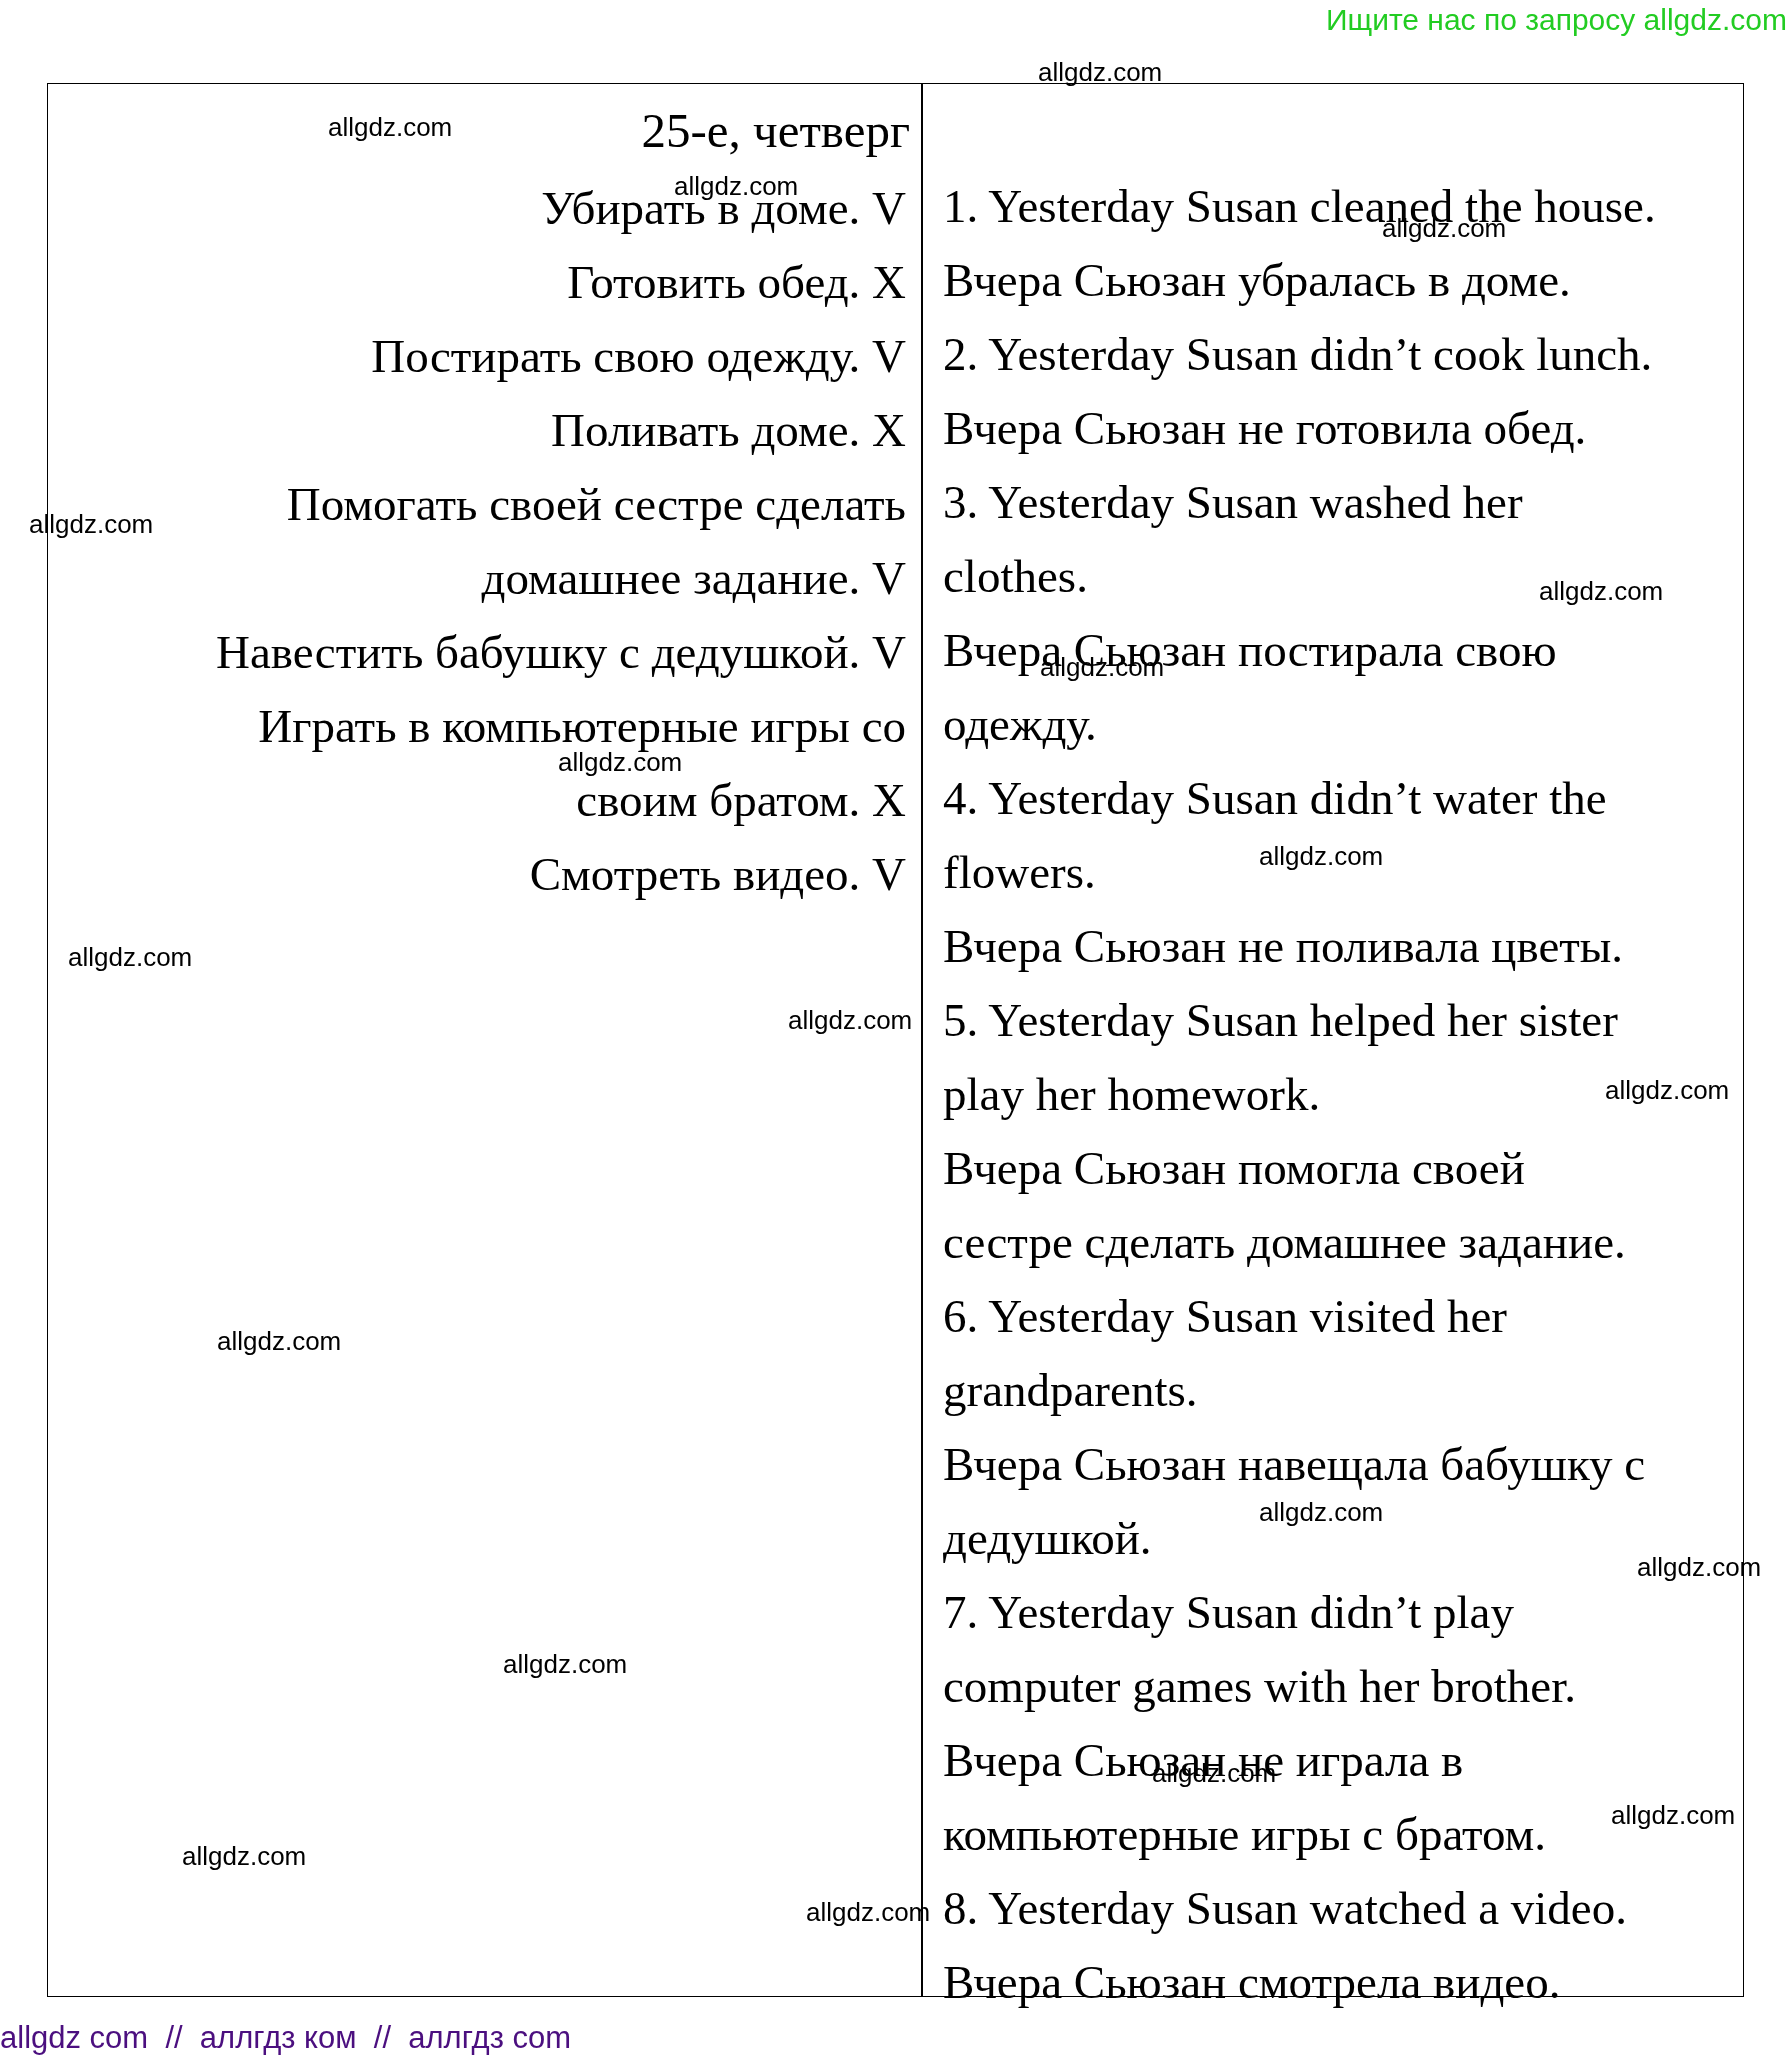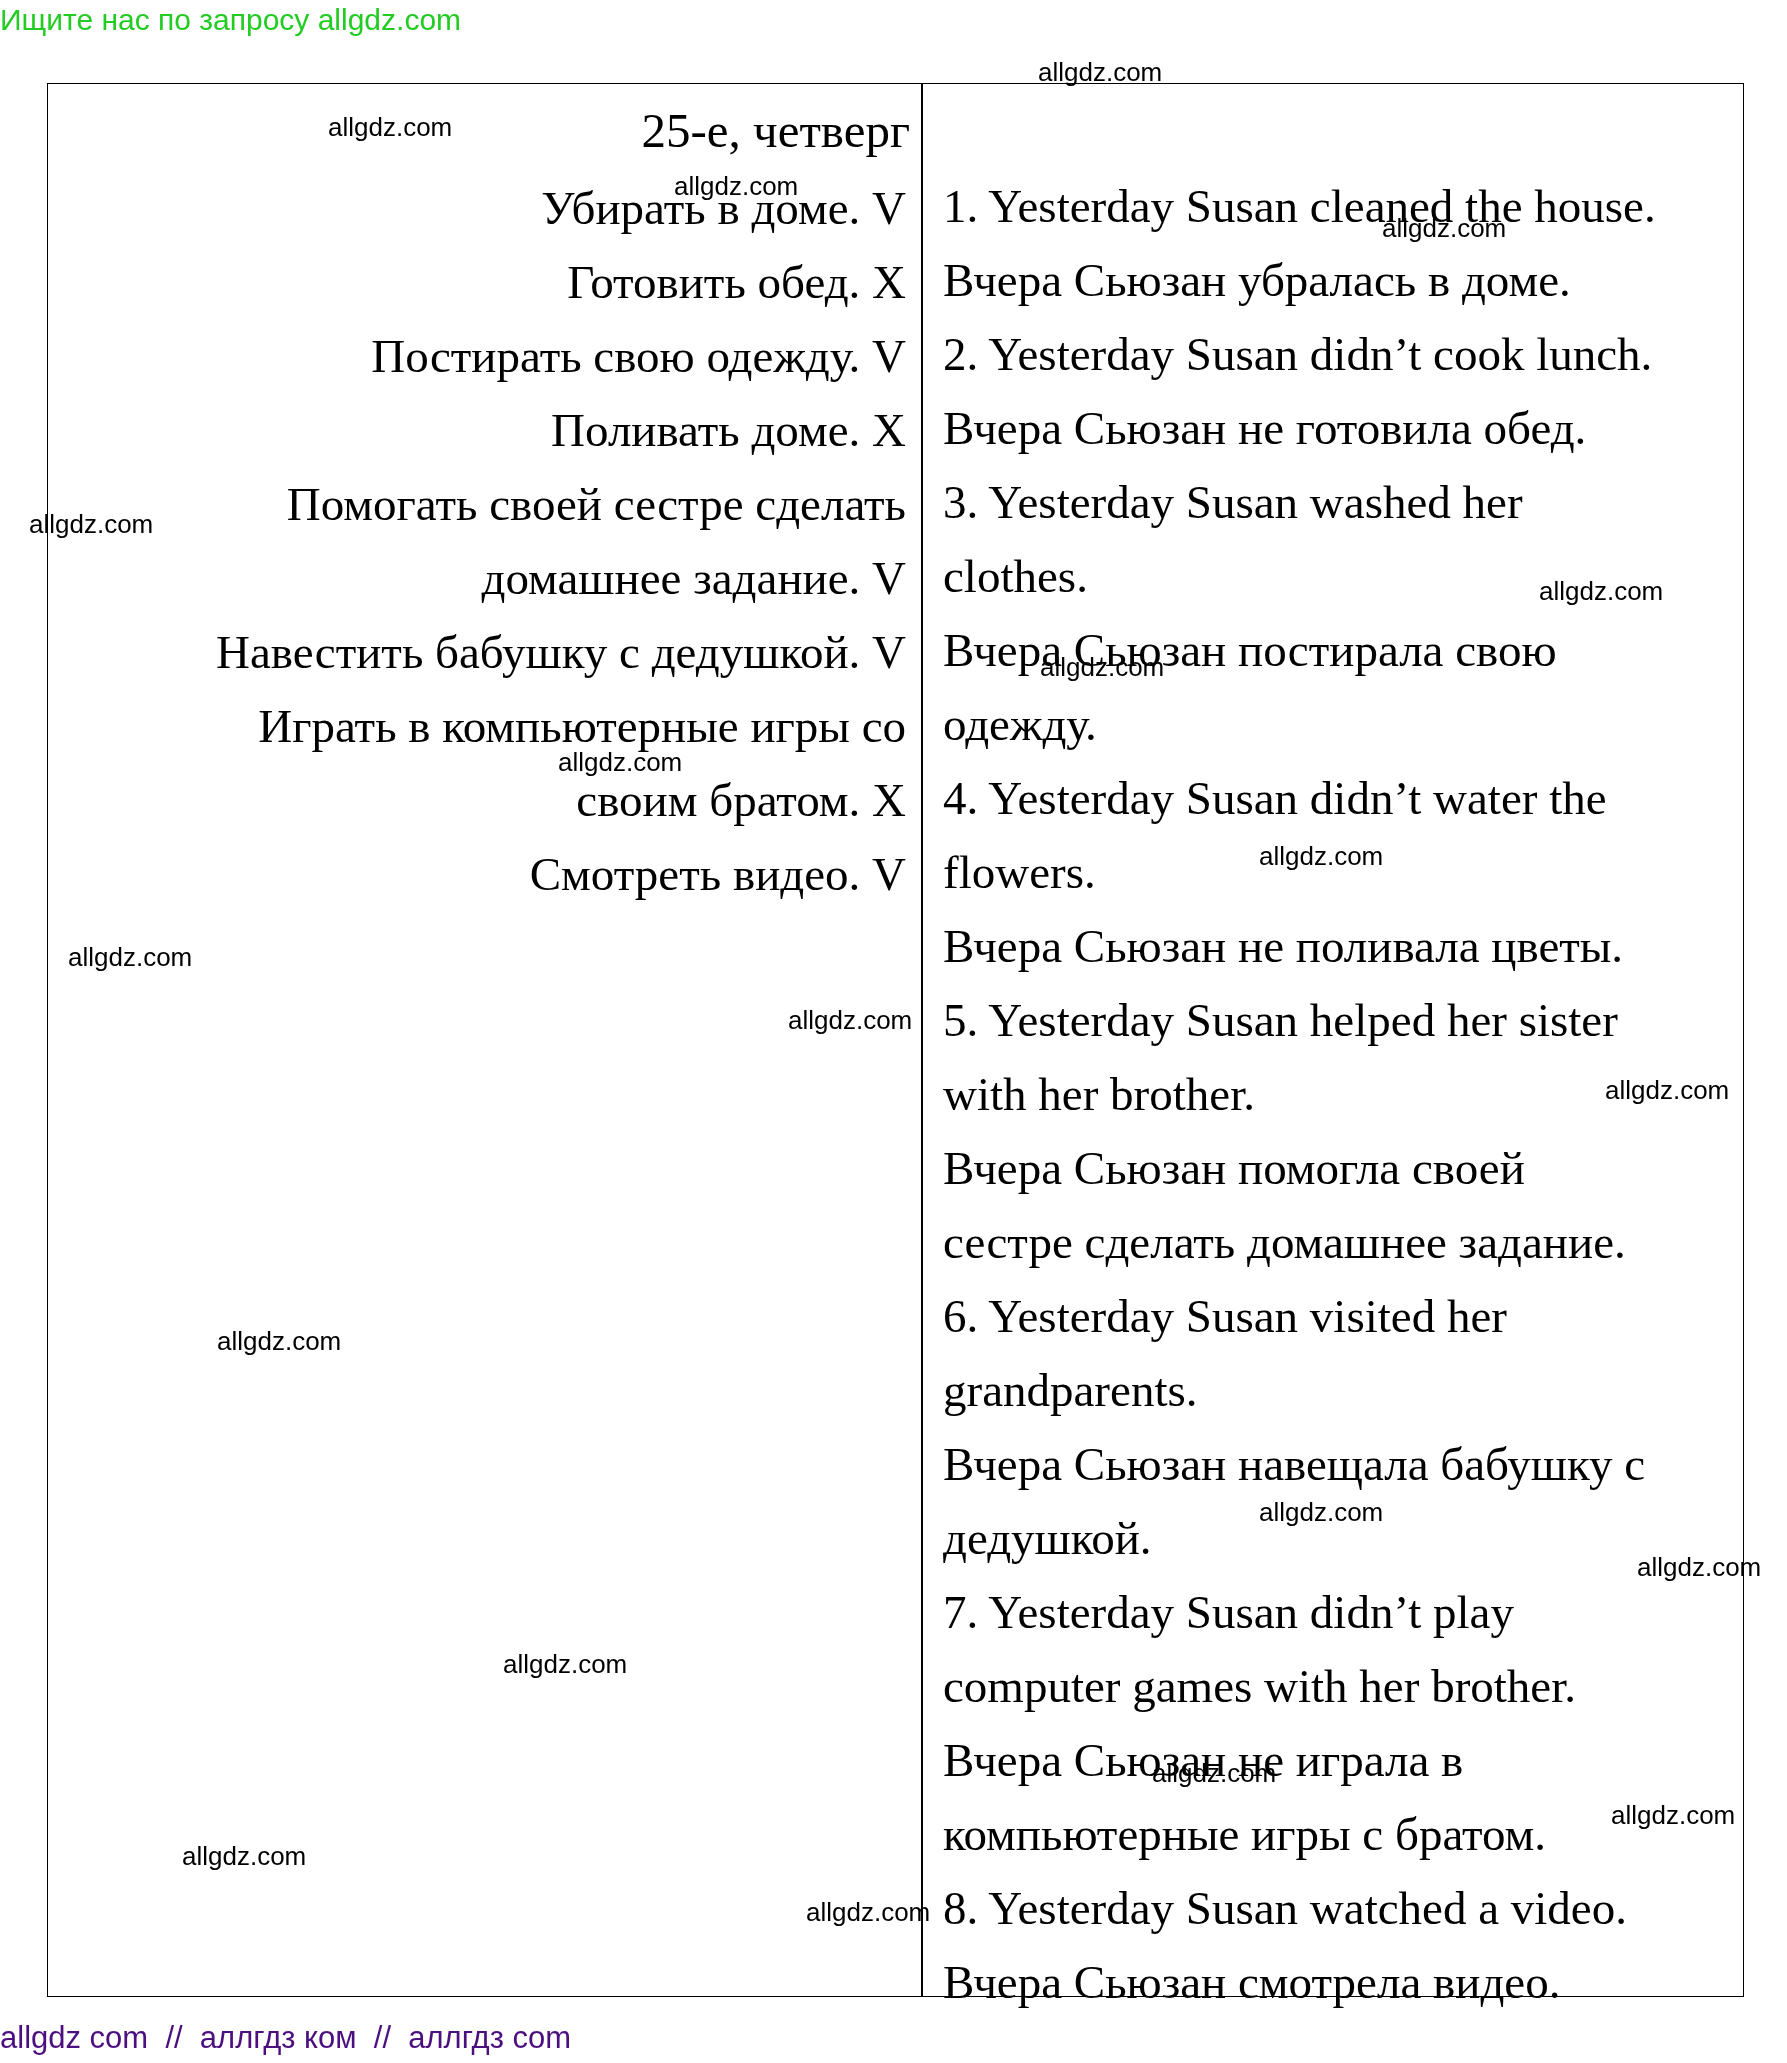--- a/index.html
+++ b/index.html
@@ -1,18 +1,18 @@
 <!DOCTYPE html>
 <html style="font-size:14px"><head>
 <meta charset="utf-8">
 <style>
   html, body { margin:0; padding:0; background:#ffffff; }
   body { width:1787px; height:2064px; position:relative; overflow:hidden; }
   .header {
-    position:absolute; left:0; top:1.7px; width:1787px; text-align:left;
+    position:absolute; left:0; top:1.7px; width:1787px; text-align:right;
     font-family:"Liberation Sans", sans-serif; font-size:30px; line-height:35px;
   }
   .footer {
     position:absolute; left:0; top:2019px; width:1787px; text-align:left;
     font-family:"Liberation Sans", sans-serif; font-size:31px; line-height:38px;
     white-space:pre;
   }
   .sheet {
     position:absolute; left:47px; top:83px; width:1697px; height:1914px;
     border:1.7px solid #000; box-sizing:border-box;
@@ -64,21 +64,21 @@
   <div class="line">2. Yesterday Susan didn’t cook lunch.</div>
   <div class="line">Вчера Сьюзан не готовила обед.</div>
   <div class="line">3. Yesterday Susan washed her</div>
   <div class="line">clothes.</div>
   <div class="line">Вчера Сьюзан постирала свою</div>
   <div class="line">одежду.</div>
   <div class="line">4. Yesterday Susan didn’t water the</div>
   <div class="line">flowers.</div>
   <div class="line">Вчера Сьюзан не поливала цветы.</div>
   <div class="line">5. Yesterday Susan helped her sister</div>
-  <div class="line">with her brother.</div>
+  <div class="line">play her homework.</div>
   <div class="line">Вчера Сьюзан помогла своей</div>
   <div class="line">сестре сделать домашнее задание.</div>
   <div class="line">6. Yesterday Susan visited her</div>
   <div class="line">grandparents.</div>
   <div class="line">Вчера Сьюзан навещала бабушку с</div>
   <div class="line">дедушкой.</div>
   <div class="line">7. Yesterday Susan didn’t play</div>
   <div class="line">computer games with her brother.</div>
   <div class="line">Вчера Сьюзан не играла в</div>
   <div class="line">компьютерные игры с братом.</div>

